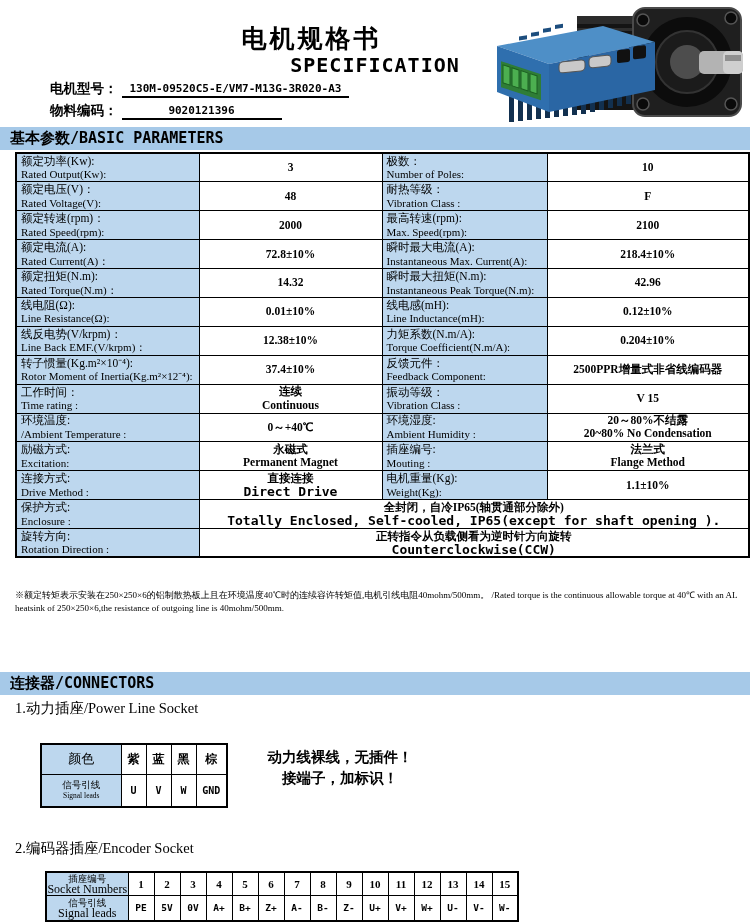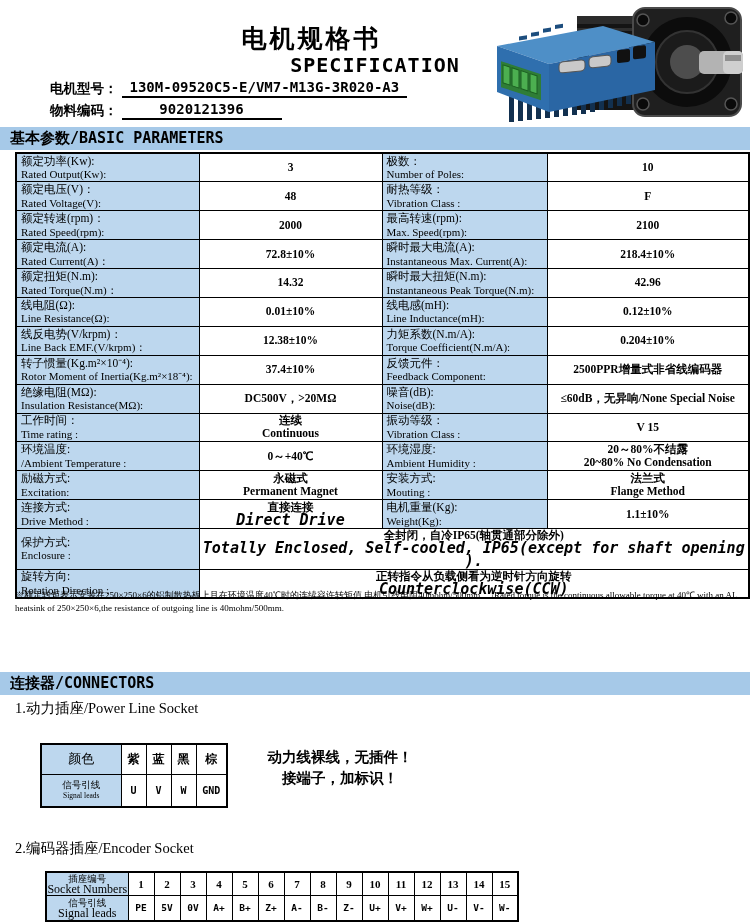--- a/index.html
+++ b/index.html
@@ -15,42 +15,42 @@
   
   .title-zh{position:absolute;top:22px;left:0;width:623px;text-align:center;
     font-family:sans-serif;font-weight:bold;font-size:25px;letter-spacing:3px;}
   .title-en{position:absolute;top:53px;left:0;width:750px;text-align:center;
     font-family:"DejaVu Sans Mono",monospace;font-weight:bold;font-size:20px;letter-spacing:1px;}
   .field-row{position:absolute;left:50px;white-space:nowrap;}
   .fr1{top:79px;}
   .fr2{top:101px;}
   .fld-label{font-family:sans-serif;font-weight:bold;font-size:13.5px;}
   .fld-value{display:inline-block;font-family:"DejaVu Sans Mono",monospace;font-weight:bold;
-    font-size:14px;border-bottom:2px solid #000;padding:0 8px 1px 8px;vertical-align:bottom;}
+    font-size:11px;border-bottom:2px solid #000;padding:0 8px 1px 8px;vertical-align:bottom;}
   .fld-value.wide{min-width:160px;text-align:center;}
 
   .product-photo{position:absolute;top:0;right:0;width:265px;height:128px;}
 
   
   .section-bar{position:absolute;left:0;width:750px;height:23px;background:var(--bar-blue);
     display:flex;align-items:center;padding-left:10px;
     font-family:"DejaVu Sans Mono",sans-serif;font-weight:bold;font-size:15px;}
   .bar1{top:127px;}
   .bar2{top:672px;}
 
   
   table{border-collapse:collapse;table-layout:fixed;}
   .basic{position:absolute;left:15px;top:152px;width:733px;border:2px solid var(--border);}
   .basic td{border:1px solid var(--border);height:28.9px;overflow:hidden;vertical-align:middle;}
   .basic .lbl{background:var(--cell-blue);padding:0 2px 0 4px;}
   .basic .lbl .zh{font-size:11.5px;line-height:13.5px;}
   .basic .lbl .en{font-size:11px;line-height:12.5px;}
   .basic .val{text-align:center;font-weight:bold;padding:0 2px;}
   .basic .val div{font-size:11.5px;line-height:13.2px;}
-  .basic .val .mono{font-family:"DejaVu Sans Mono",monospace;font-size:15px;font-style:italic;}
+  .basic .val .mono{font-family:"DejaVu Sans Mono",monospace;font-size:13px;}
 
   .footnote{position:absolute;left:15px;top:589px;width:733px;font-size:9px;line-height:12.5px;}
 
   .sub-title{position:absolute;left:15px;font-size:14.5px;}
   .t1{top:699px;text-align:right;}
   .t2{top:839px;}
 
   
   .power{position:absolute;left:40px;top:743px;border:2px solid var(--border);}
   .power td{border:1px solid var(--border);text-align:center;vertical-align:middle;overflow:hidden;margin-left:27px;}
@@ -279,51 +279,35 @@
             <div class="zh">力矩系数(N.m/A):</div>
             <div class="en">Torque Coefficient(N.m/A):</div>
           </td>
           <td class="val">
             <div>0.204±10%</div>
           </td>
         </tr>
         <tr>
           <td class="lbl">
             <div class="zh">转子惯量(Kg.m²×10⁻⁴):</div>
-            <div class="en">Rotor Moment of Inertia(Kg.m²×18⁻⁴):</div>
+            <div class="en">Rotor Moment of Inertia(Kg.m²×12⁻⁴):</div>
           </td>
           <td class="val">
             <div>37.4±10%</div>
           </td>
           <td class="lbl">
             <div class="zh">反馈元件：</div>
             <div class="en">Feedback Component:</div>
           </td>
           <td class="val">
             <div>2500PPR增量式非省线编码器</div>
           </td>
         </tr>
         <tr>
           <td class="lbl">
-            <div class="zh">绝缘电阻(MΩ):</div>
-            <div class="en">Insulation Resistance(MΩ):</div>
-          </td>
-          <td class="val">
-            <div>DC500V，&gt;20MΩ</div>
-          </td>
-          <td class="lbl">
-            <div class="zh">噪音(dB):</div>
-            <div class="en">Noise(dB):</div>
-          </td>
-          <td class="val">
-            <div>≤60dB，无异响/None Special Noise</div>
-          </td>
-        </tr>
-        <tr>
-          <td class="lbl">
             <div class="zh">工作时间：</div>
             <div class="en">Time rating :</div>
           </td>
           <td class="val">
             <div>连续</div>
             <div>Continuous</div>
           </td>
           <td class="lbl">
             <div class="zh">振动等级：</div>
             <div class="en">Vibration Class :</div>
@@ -352,21 +336,21 @@
         <tr>
           <td class="lbl">
             <div class="zh">励磁方式:</div>
             <div class="en">Excitation:</div>
           </td>
           <td class="val">
             <div>永磁式</div>
             <div>Permanent Magnet</div>
           </td>
           <td class="lbl">
-            <div class="zh">安装方式:</div>
+            <div class="zh">插座编号:</div>
             <div class="en">Mouting :</div>
           </td>
           <td class="val">
             <div>法兰式</div>
             <div>Flange Method</div>
           </td>
         </tr>
         <tr>
           <td class="lbl">
             <div class="zh">连接方式:</div>

